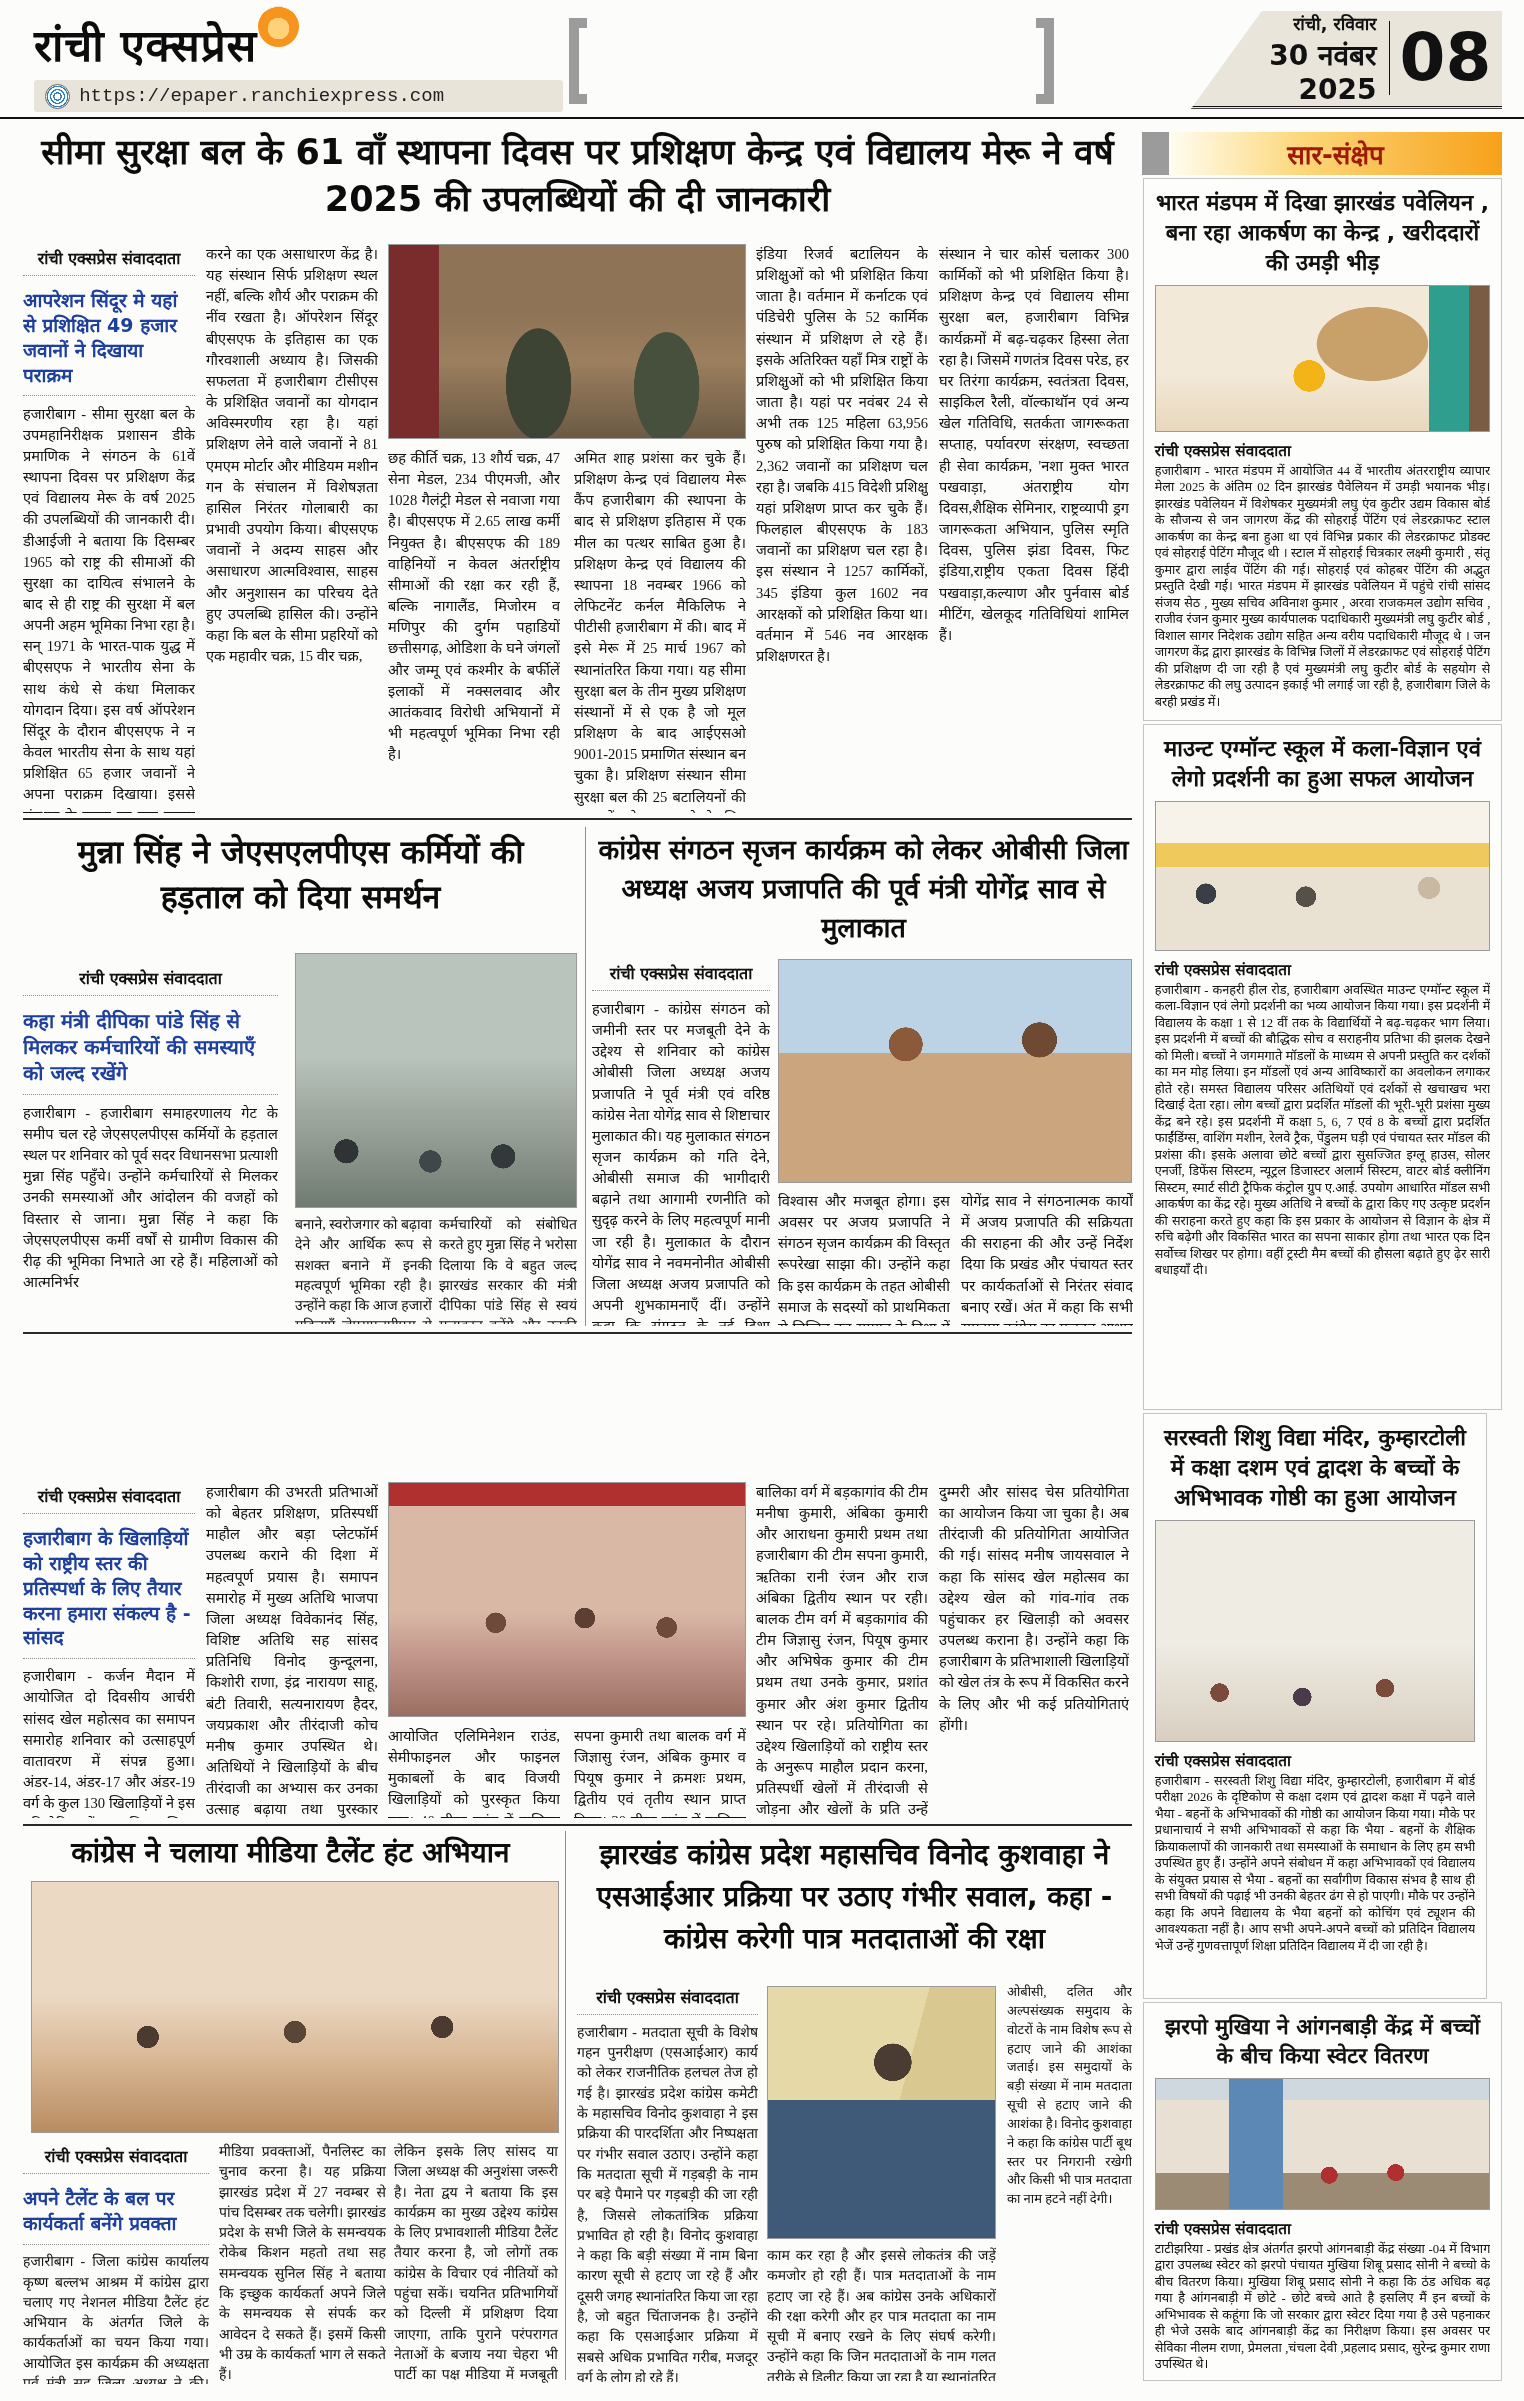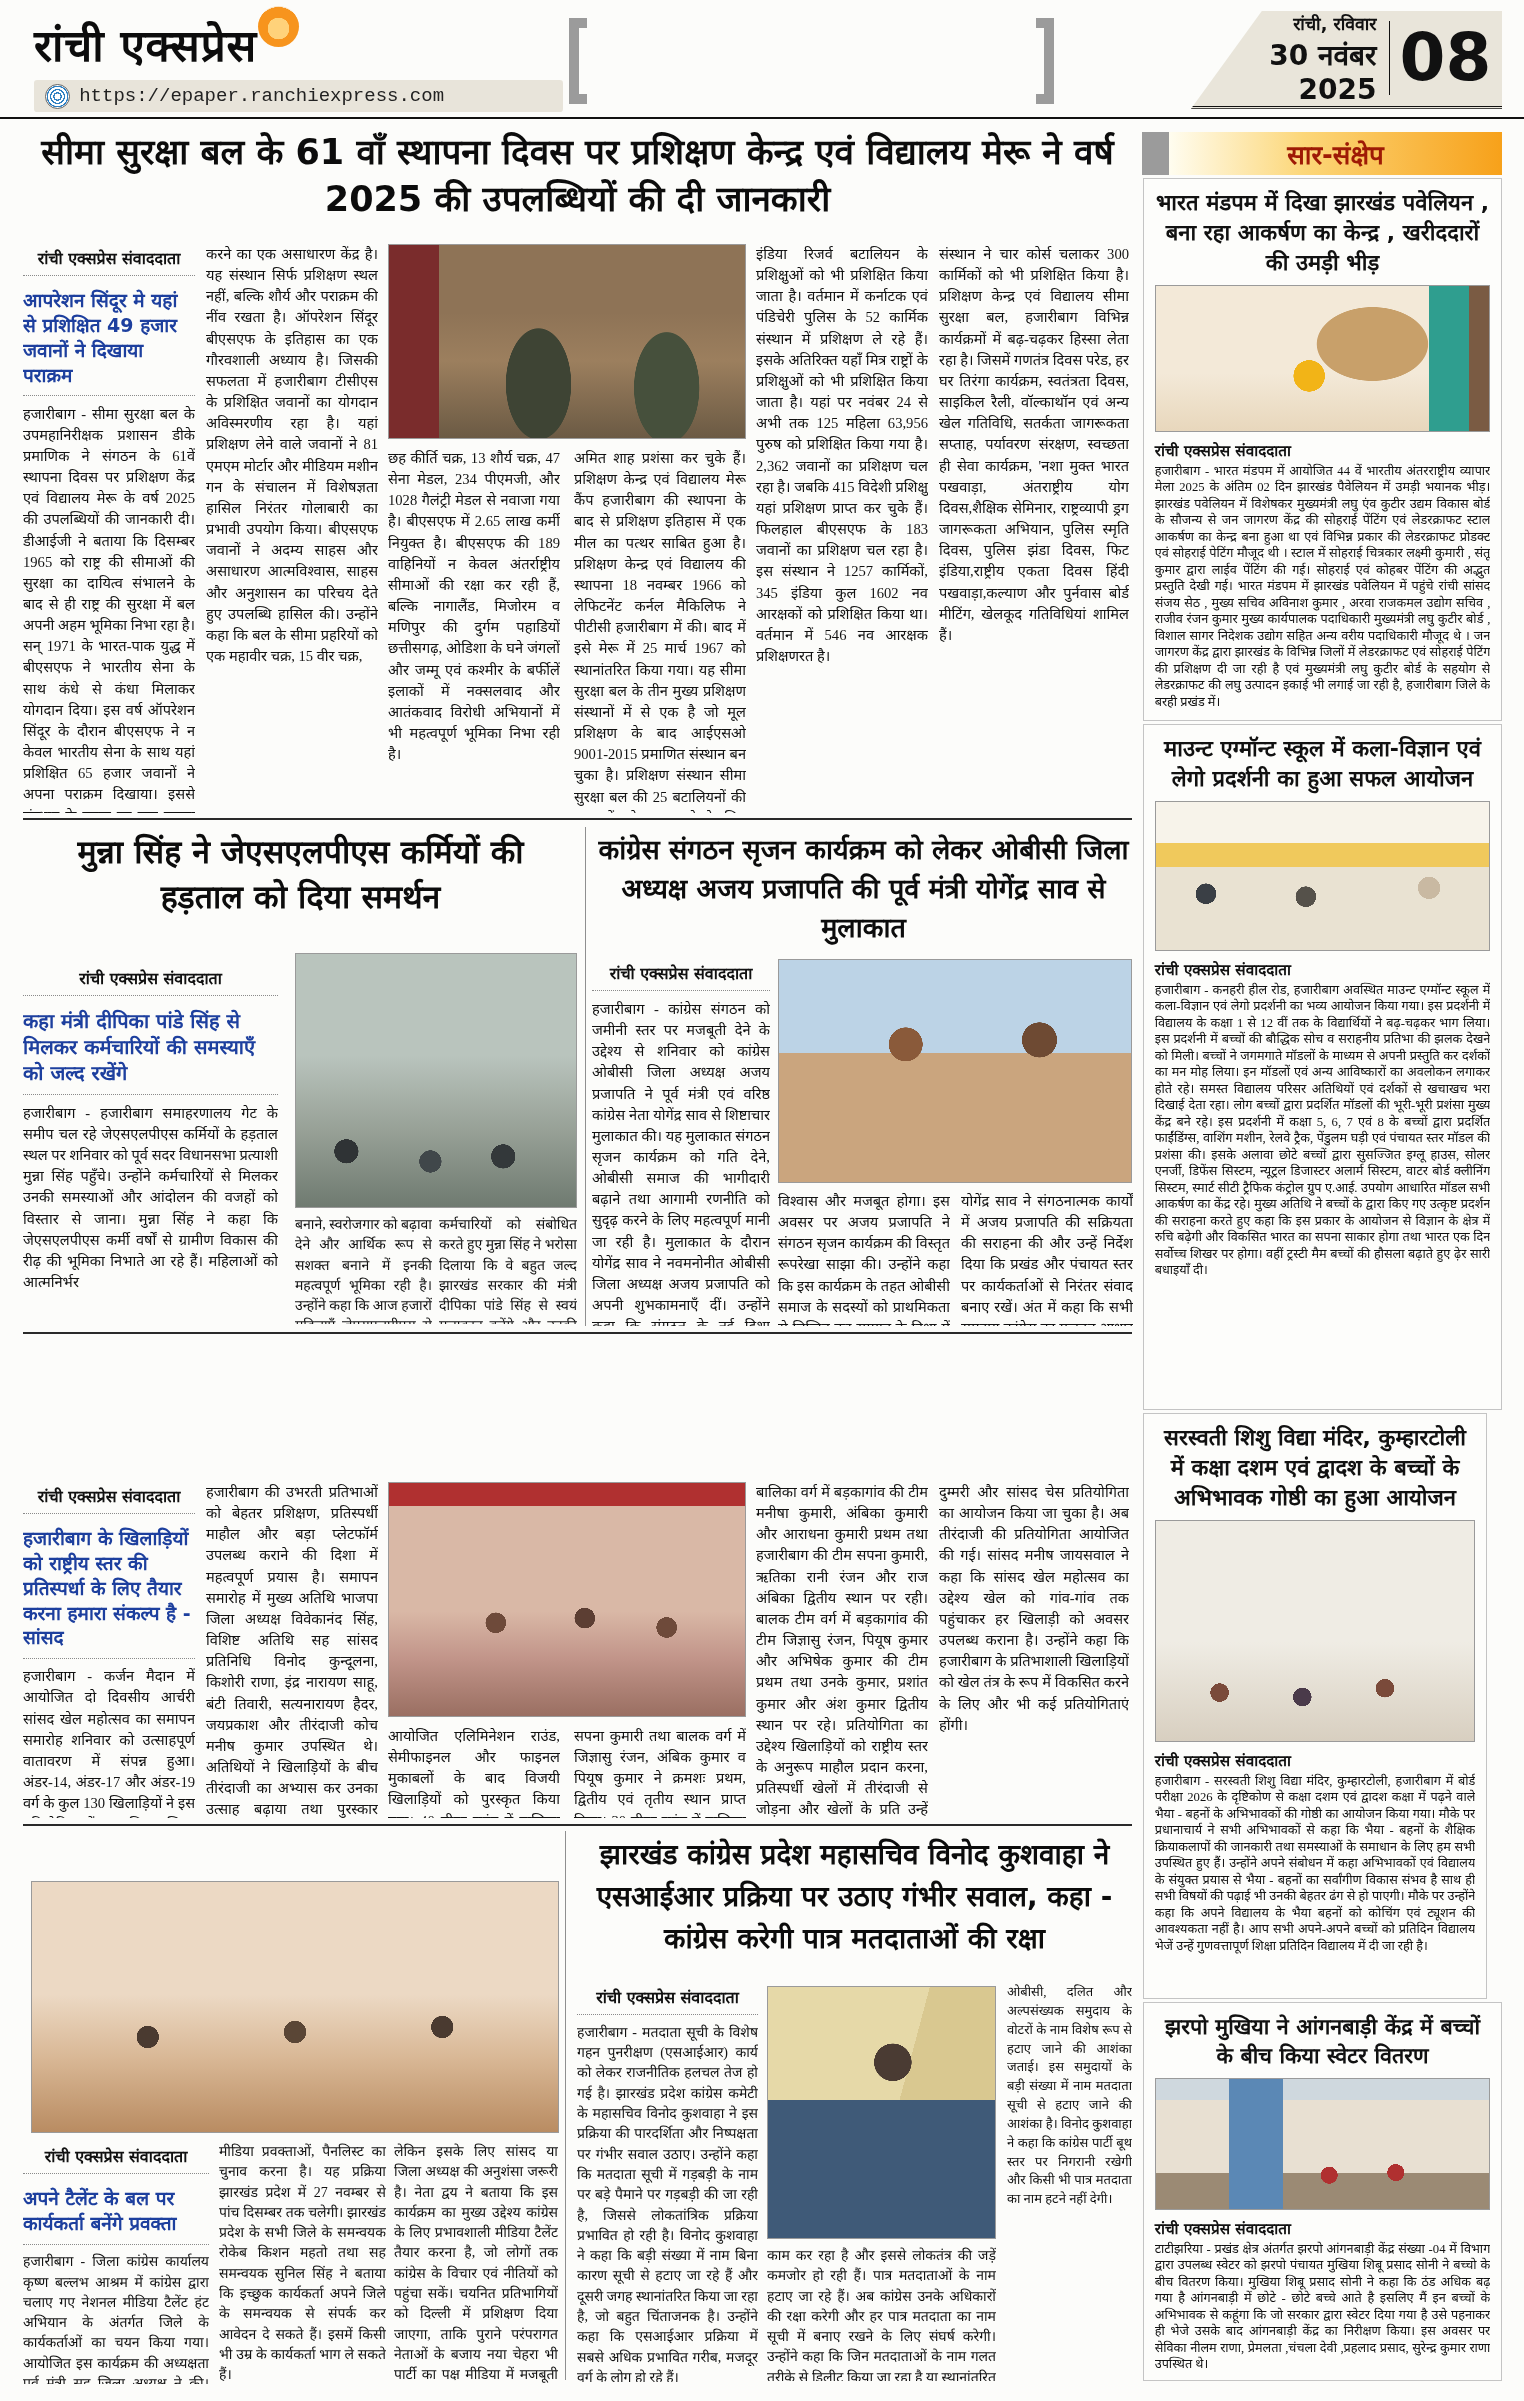--- a/index.html
+++ b/index.html
@@ -162,20 +162,21 @@
   <div class="abs col body-text" style="left:206px;top:1482px;width:172px;height:336px;">हजारीबाग की उभरती प्रतिभाओं को बेहतर प्रशिक्षण, प्रतिस्पर्धी माहौल और बड़ा प्लेटफॉर्म उपलब्ध कराने की दिशा में महत्वपूर्ण प्रयास है। समापन समारोह में मुख्य अतिथि भाजपा जिला अध्यक्ष विवेकानंद सिंह, विशिष्ट अतिथि सह सांसद प्रतिनिधि विनोद कुन्दूलना, किशोरी राणा, इंद्र नारायण साहू, बंटी तिवारी, सत्यनारायण हैदर, जयप्रकाश और तीरंदाजी कोच मनीष कुमार उपस्थित थे। अतिथियों ने खिलाड़ियों के बीच तीरंदाजी का अभ्यास कर उनका उत्साह बढ़ाया तथा पुरस्कार वितरण से पूर्व सभी प्रतिभागियों से आत्मीय मुलाकात कर उन्हें प्रोत्साहित किया। शनिवार को</div>
   <div class="photo ph-archery" style="left:388px;top:1482px;width:358px;height:235px;"></div>
   <div class="abs col body-text" style="left:388px;top:1726px;width:172px;height:92px;">आयोजित एलिमिनेशन राउंड, सेमीफाइनल और फाइनल मुकाबलों के बाद विजयी खिलाड़ियों को पुरस्कृत किया गया। 40 मीटर राउंड में बालिका वर्ग में मनीषा कुमारी, अंबिका कुमारी,</div>
   <div class="abs col body-text" style="left:574px;top:1726px;width:172px;height:92px;">सपना कुमारी तथा बालक वर्ग में जिज्ञासु रंजन, अंबिक कुमार व पियूष कुमार ने क्रमशः प्रथम, द्वितीय एवं तृतीय स्थान प्राप्त किया। 30 मीटर राउंड में बालिका वर्ग में मनीषा कुमारी, सपना कुमारी और ऋतिका रानी रंजन तथा बालक वर्ग में पियूष कुमार, जिज्ञासु रंजन और प्रज्ञान कुमार सफल रहे। टीम परिणाम के तहत</div>
   <div class="abs col body-text" style="left:756px;top:1482px;width:172px;height:336px;">बालिका वर्ग में बड़कागांव की टीम मनीषा कुमारी, अंबिका कुमारी और आराधना कुमारी प्रथम तथा हजारीबाग की टीम सपना कुमारी, ऋतिका रानी रंजन और राज अंबिका द्वितीय स्थान पर रही। बालक टीम वर्ग में बड़कागांव की टीम जिज्ञासु रंजन, पियूष कुमार और अभिषेक कुमार की टीम प्रथम तथा उनके कुमार, प्रशांत कुमार और अंश कुमार द्वितीय स्थान पर रहे। प्रतियोगिता का उद्देश्य खिलाड़ियों को राष्ट्रीय स्तर के अनुरूप माहौल प्रदान करना, प्रतिस्पर्धी खेलों में तीरंदाजी से जोड़ना और खेलों के प्रति उन्हें जागरूक बनाना है। इससे पूर्व सांसद खेल महोत्सव के तहत नन्हे फुटबॉल</div>
   <div class="abs col body-text" style="left:939px;top:1482px;width:190px;height:336px;">दुम्मरी और सांसद चेस प्रतियोगिता का आयोजन किया जा चुका है। अब तीरंदाजी की प्रतियोगिता आयोजित की गई। सांसद मनीष जायसवाल ने कहा कि सांसद खेल महोत्सव का उद्देश्य खेल को गांव-गांव तक पहुंचाकर हर खिलाड़ी को अवसर उपलब्ध कराना है। उन्होंने कहा कि हजारीबाग के प्रतिभाशाली खिलाड़ियों को खेल तंत्र के रूप में विकसित करने के लिए और भी कई प्रतियोगिताएं होंगी।</div>
 
   <div class="rule-h" style="left:23px;top:1824px;width:1109px;height:1.5px;"></div>
   <div class="rule-v" style="left:565px;top:1831px;width:0.8px;height:549px;"></div>
 
+  <div class="abs headline" style="left:23px;top:1835px;width:535px;font-size:28px;line-height:1.3;">कांग्रेस ने चलाया मीडिया टैलेंट हंट अभियान</div>
   <div class="photo ph-media" style="left:31px;top:1881px;width:528px;height:252px;"></div>
   <div class="abs col" style="left:23px;top:2142px;width:186px;height:242px;">
     <div class="byline">रांची एक्सप्रेस संवाददाता</div>
     <div class="subhead">अपने टैलेंट के बल पर कार्यकर्ता बनेंगे प्रवक्ता</div>
     <div class="body-text" style="font-size:14px;">हजारीबाग - जिला कांग्रेस कार्यालय कृष्ण बल्लभ आश्रम में कांग्रेस द्वारा चलाए गए नेशनल मीडिया टैलेंट हंट अभियान के अंतर्गत जिले के कार्यकर्ताओं का चयन किया गया। आयोजित इस कार्यक्रम की अध्यक्षता पूर्व मंत्री सह जिला अध्यक्ष ने की। उन्होंने कहा कि जो कार्यकर्ता अपनी बात प्रभावशाली ढंग से रख सकते हैं उन्हें पार्टी मीडिया प्रवक्ता के रूप में मौका देगी।</div>
   </div>
   <div class="abs col body-text" style="left:219px;top:2142px;width:167px;height:242px;font-size:14px;">मीडिया प्रवक्ताओं, पैनलिस्ट का चुनाव करना है। यह प्रक्रिया झारखंड प्रदेश में 27 नवम्बर से पांच दिसम्बर तक चलेगी। झारखंड प्रदेश के सभी जिले के समन्वयक रोकेब किशन महतो तथा सह समन्वयक सुनिल सिंह ने बताया कि इच्छुक कार्यकर्ता अपने जिले के समन्वयक से संपर्क कर आवेदन दे सकते हैं। इसमें किसी भी उम्र के कार्यकर्ता भाग ले सकते हैं।</div>
   <div class="abs col body-text" style="left:394px;top:2142px;width:164px;height:242px;font-size:14px;">लेकिन इसके लिए सांसद या जिला अध्यक्ष की अनुशंसा जरूरी है। नेता द्वय ने बताया कि इस कार्यक्रम का मुख्य उद्देश्य कांग्रेस के लिए प्रभावशाली मीडिया टैलेंट तैयार करना है, जो लोगों तक कांग्रेस के विचार एवं नीतियों को पहुंचा सकें। चयनित प्रतिभागियों को दिल्ली में प्रशिक्षण दिया जाएगा, ताकि पुराने परंपरागत नेताओं के बजाय नया चेहरा भी पार्टी का पक्ष मीडिया में मजबूती से रख सके। जिला मीडिया अध्यक्ष निसार खान ने बताया कि प्रेस वार्ता में कई पदाधिकारी व कार्यकर्ता मौजूद थे।</div>
 
   <div class="abs headline" style="left:579px;top:1834px;width:551px;font-size:28px;line-height:1.5;">झारखंड कांग्रेस प्रदेश महासचिव विनोद कुशवाहा ने एसआईआर प्रक्रिया पर उठाए गंभीर सवाल, कहा -  कांग्रेस करेगी पात्र मतदाताओं की रक्षा</div>

